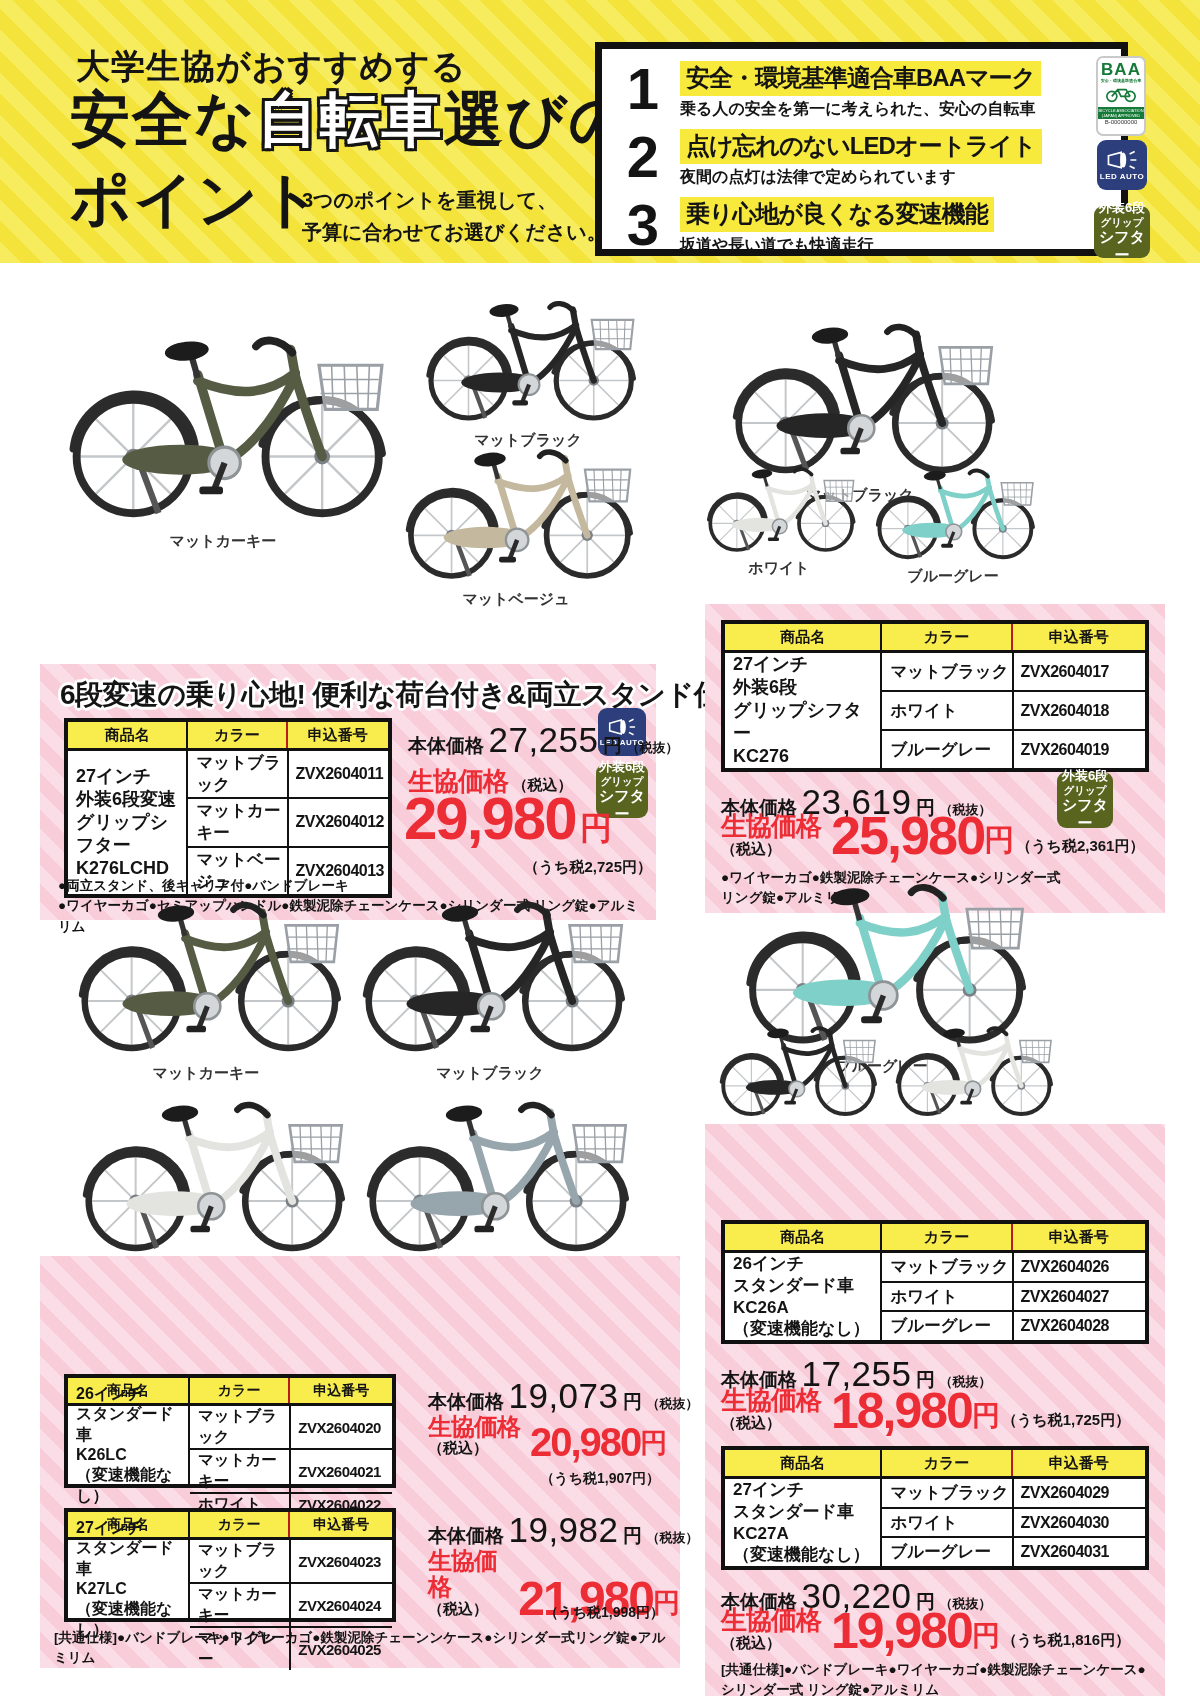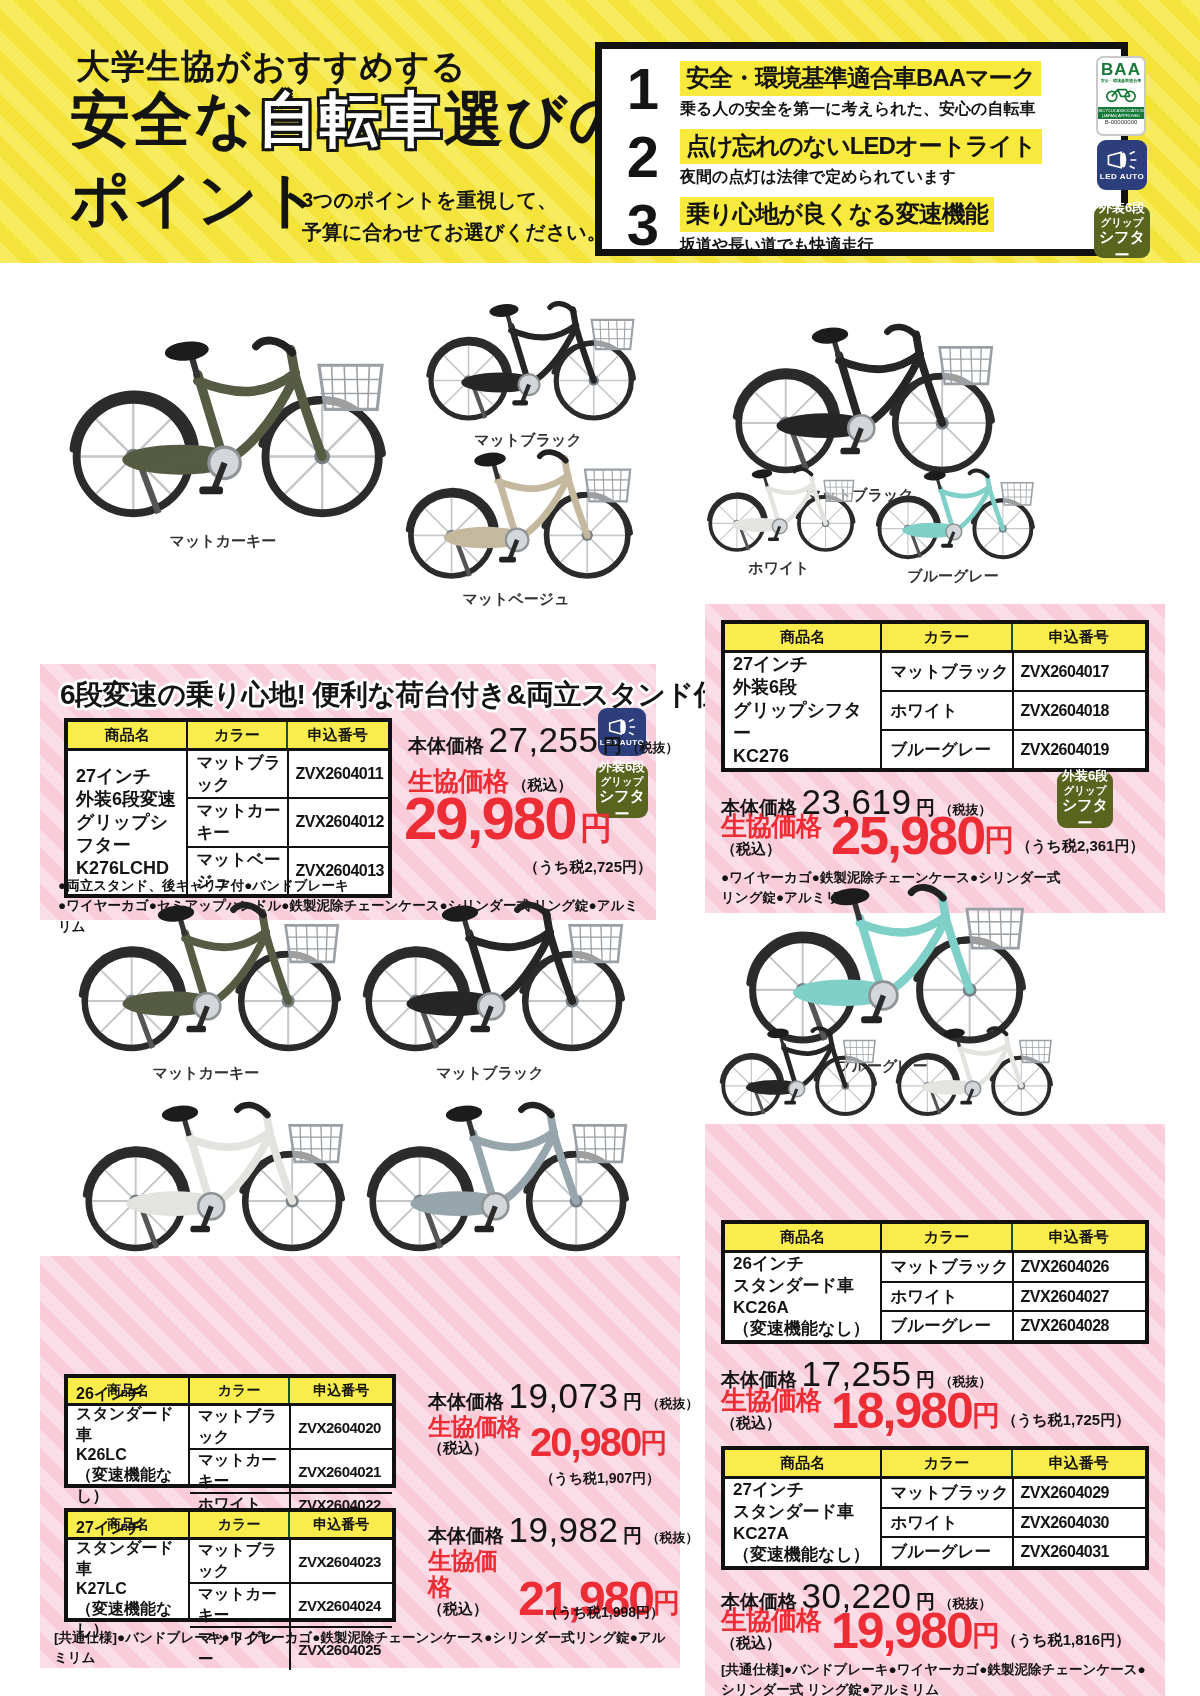--- a/index.html
+++ b/index.html
@@ -50,21 +50,21 @@
   .pinkbox{ background:repeating-linear-gradient(45deg,#fbdde7 0 13px,#f8cdd9 13px 26px);margin-top:16px; }
   .headline{ font-size:28px; font-weight:900; letter-spacing:-0.5px; white-space:nowrap;
     text-shadow:-2px -2px 0 #fff,2px -2px 0 #fff,-2px 2px 0 #fff,2px 2px 0 #fff,
                  0 -3px 0 #fff,0 3px 0 #fff,-3px 0 0 #fff,3px 0 0 #fff; }
 
   .ptable{ background:#fff; border:4px solid #111; display:flex; flex-direction:column; }
   .ptable .hd{ display:flex; background:#f9ed4e; border-bottom:3px solid #111; font-weight:900;
                text-align:center; flex:none; }
   .ptable .hd>div{ font-size:15px; padding:4px 0 3px; }
   .ptable .h1{ width:37%; } .ptable .h2{ width:31%; border-left:2px solid #111; }
-  .ptable .h3{ flex:1; border-left:2px solid #14532d; }
+  .ptable .h3{ flex:1; border-left:2px solid #b91c1c; }
   .ptable .bd{ display:flex; flex:1; min-height:0; }
   .ptable .pname{ width:37%; font-weight:900; font-size:18px; line-height:1.28; padding:4px 2px 4px 8px;
                   white-space:pre-line; display:flex; align-items:center; }
   .ptable .rows{ flex:1; display:flex; flex-direction:column; border-left:2px solid #111; }
   .ptable .row{ flex:1; display:flex; border-bottom:2px solid #111; }
   .ptable .row:last-child{ border-bottom:none; }
   .ptable .cc{ width:49.2%; font-weight:900; font-size:16.5px; display:flex; align-items:center;
                padding-left:8px; }
   .ptable .cd{ flex:1; border-left:2px solid #111; font-weight:900; font-size:16px; display:flex;
                align-items:center; padding-left:7px; letter-spacing:-0.5px; }

